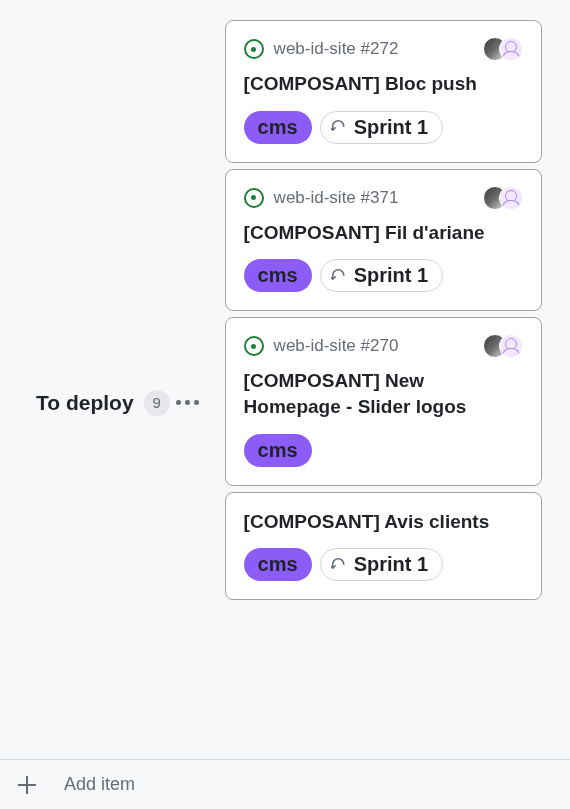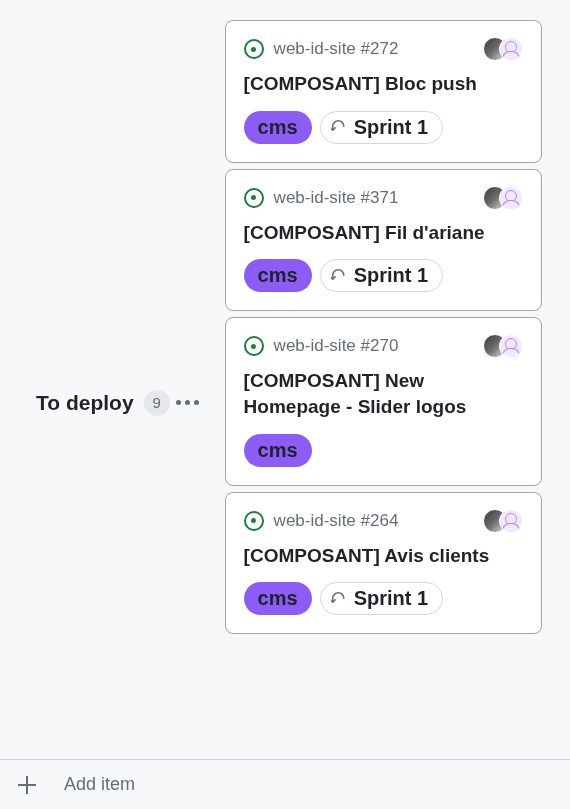--- a/index.html
+++ b/index.html
@@ -312,32 +312,20 @@
         <span class="avatar avatar-2"></span>
       </div>
     </div>
     <div class="card-title">[COMPOSANT] New Homepage - Slider logos</div>
     <div class="labels">
       <span class="label-cms">cms</span>
 
     </div>
   </div>
       <div class="card">
-    <div class="card-top">
-      <div class="card-meta">
-        <span class="issue-icon"></span>
-        <span class="repo-ref">
-          <span>web-id-site</span> <span>#264</span>
-        </span>
-      </div>
-      <div class="avatars">
-        <span class="avatar avatar-1"></span>
-        <span class="avatar avatar-2"></span>
-      </div>
-    </div>
     <div class="card-title">[COMPOSANT] Avis clients</div>
     <div class="labels">
       <span class="label-cms">cms</span>
       <span class="label-sprint">
       <span class="iteration-icon">
               <svg viewBox="0 0 16 16" width="16" height="16" fill="#656d76">
                 <path d="M2.5 7.25a4.75 4.75 0 0 1 9.5 0 .75.75 0 0 0 1.5 0 6.25 6.25 0 1 0-12.5 0v2.19l-1.22-1.22a.75.75 0 0 0-1.06 1.06l2.5 2.5a.75.75 0 0 0 1.06 0l2.5-2.5a.75.75 0 1 0-1.06-1.06L2.5 9.44Z"></path>
               </svg>
             </span>
       <span>Sprint 1</span>

